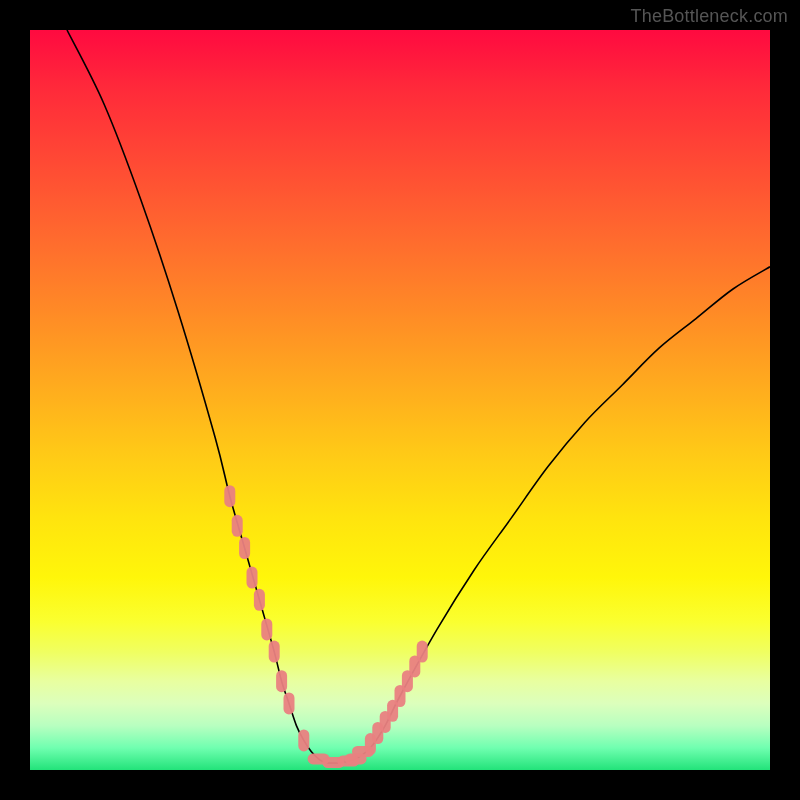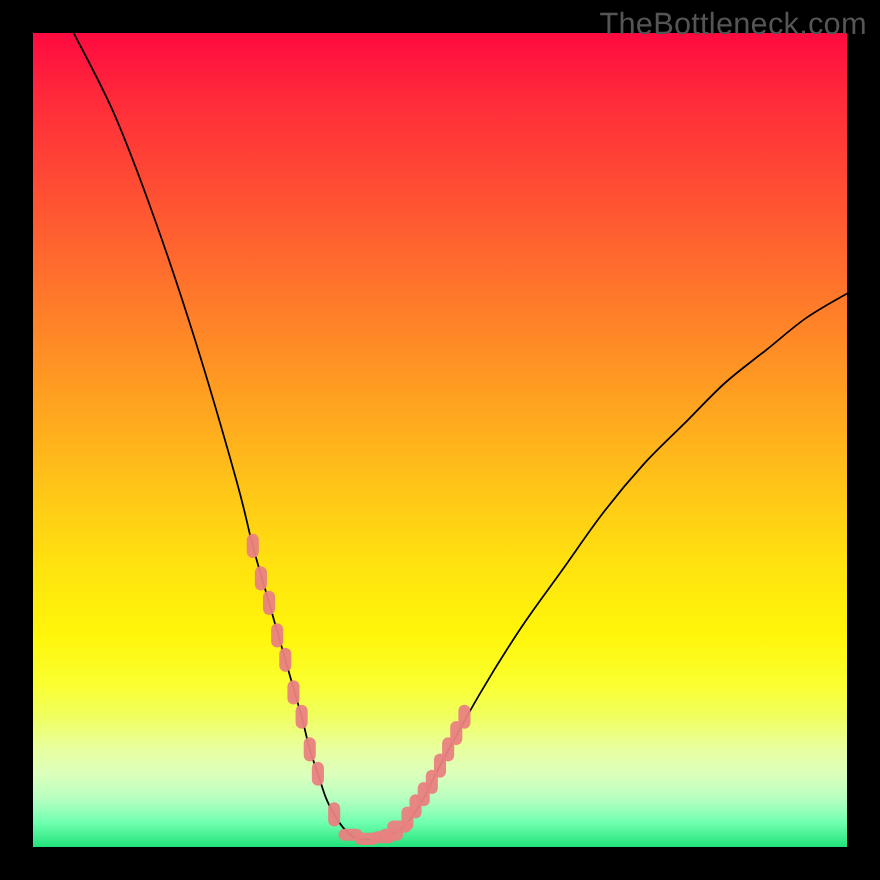--- a/index.html
+++ b/index.html
@@ -15,21 +15,21 @@
     position: relative;
     width: 800px;
     height: 800px;
     background: #000;
   }
   .watermark {
     position: absolute;
     top: 6px;
     right: 12px;
     color: #555;
-    font-size: 28px;
+    font-size: 18px;
     font-weight: 500;
     letter-spacing: 0.2px;
     z-index: 20;
   }
   .plot-area {
     position: absolute;
     left: 30px;
     top: 30px;
     width: 740px;
     height: 740px;

